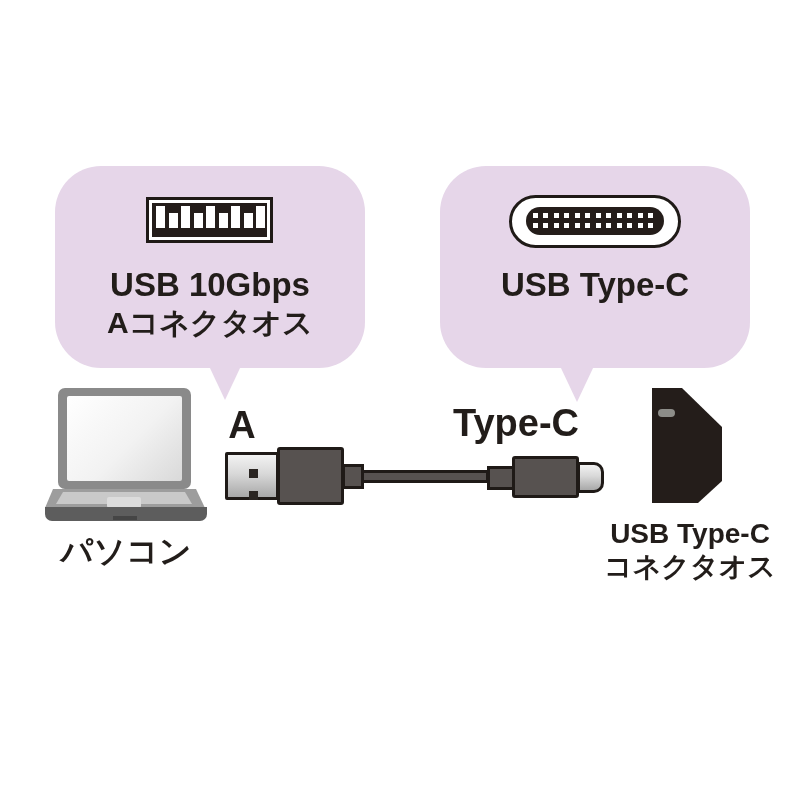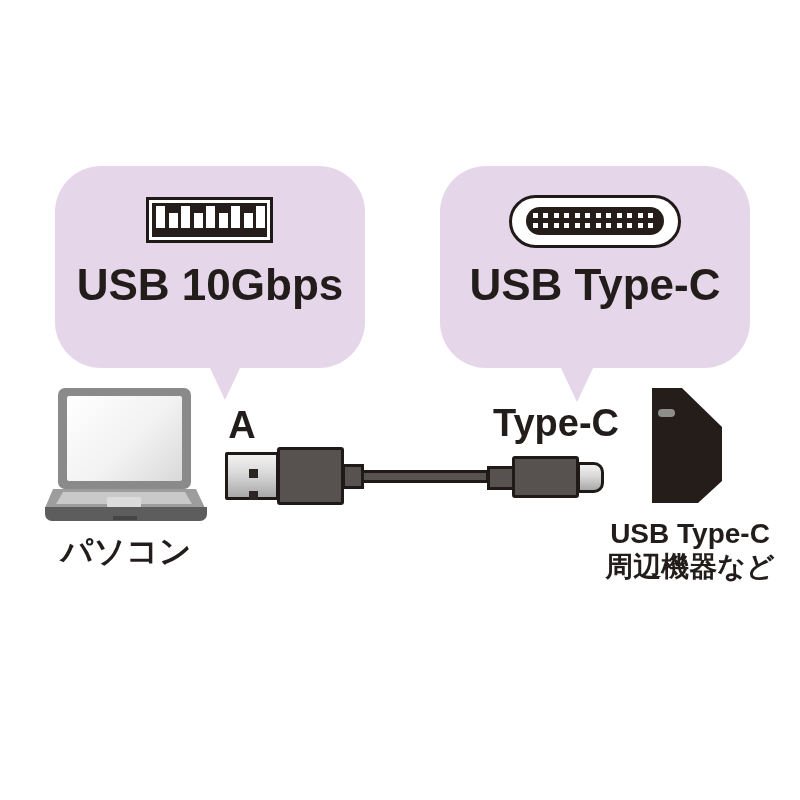--- a/index.html
+++ b/index.html
@@ -31,21 +31,21 @@
     position:absolute;top:200px;width:0;height:0;
     border-left:16px solid transparent;border-right:16px solid transparent;
     border-top:34px solid var(--bubble);
   }
   .tail-left{left:154px;}
   .tail-right{left:120px;border-left-width:17px;border-right-width:17px;border-top-width:36px;}
   .bubble-text{
     position:absolute;left:0;top:99px;width:100%;text-align:center;
     font-weight:600;color:var(--ink);
   }
-  .bubble-text .line1{font-size:44px;line-height:39px;letter-spacing:0px;}
+  .bubble-text .line1{font-size:33px;line-height:39px;letter-spacing:0px;}
   .bubble-text .line2{font-size:30px;line-height:37px;}
   
   .usb-a-icon{
     position:absolute;left:91px;top:31px;width:127px;height:46px;
     box-sizing:border-box;border:3px solid var(--outline);background:#fff;
   }
   .usb-a-inner{
     position:absolute;left:3px;top:3px;right:3px;bottom:3px;background:var(--black);
   }
   .usb-a-inner .bar{position:absolute;background:#fff;width:9px;}
@@ -74,21 +74,21 @@
     clip-path:polygon(8px 103px,151px 103px,160px 122px,0px 122px);}
   .laptop .keys{position:absolute;left:0;top:0;width:162px;height:140px;background:#c9c9c9;
     clip-path:polygon(18px 106px,140px 106px,147px 118px,11px 118px);}
   .laptop .touchpad{position:absolute;left:62px;top:111px;width:34px;height:11px;background:#dcdcdc;border-radius:2px;}
   .laptop .base{position:absolute;left:0;top:121px;width:162px;height:14px;background:#5d5d5d;border-radius:0 0 7px 7px;}
   .laptop .latch{position:absolute;left:68px;top:130px;width:24px;height:4px;background:#454545;}
   .computer-label{position:absolute;left:45px;top:530px;width:162px;text-align:center;font-size:32px;font-weight:700;}
   
   .plug-label{position:absolute;font-size:38px;font-weight:800;text-align:center;color:var(--ink);}
   .label-a{left:222px;top:404px;width:40px;}
-  .label-c{left:476px;top:402px;width:160px;}
+  .label-c{left:436px;top:402px;width:160px;}
   .cable{position:absolute;left:225px;top:447px;width:380px;height:58px;}
   .cable .piece{position:absolute;box-sizing:border-box;background:var(--plug);border:3px solid var(--outline);}
   .a-metal{left:0;top:5px;width:54px;height:48px;background:linear-gradient(180deg,var(--metal-hi) 0%,#d8d8d8 45%,var(--metal-lo) 100%) !important;border-radius:2px 0 0 2px;}
   .a-hole{position:absolute;width:9px;height:9px;background:#2a2522;}
   .a-hole.h1{left:21px;top:14px;}
   .a-hole.h2{left:21px;top:36px;}
   .a-body{left:52px;top:0;width:67px;height:58px;border-radius:3px;z-index:3;}
   .a-neck{left:117px;top:17px;width:22px;height:25px;z-index:2;}
   .wire{left:136px;top:23px;width:128px;height:13px;border-width:2px;z-index:1;}
   .c-neck{left:262px;top:19px;width:28px;height:24px;z-index:2;}
@@ -119,20 +119,21 @@
         <span class="bar s" style="left:42px"></span>
         <span class="bar t" style="left:54px"></span>
         <span class="bar s" style="left:67px"></span>
         <span class="bar t" style="left:79px"></span>
         <span class="bar s" style="left:92px"></span>
         <span class="bar t" style="left:104px"></span>
       </div>
     </div>
     <div class="bubble-text">
       <div class="line1">USB 10Gbps</div>
+      <div class="line2">Aコネクタオス</div>
     </div>
     <div class="tail tail-left"></div>
   </div>
 
   <div class="bubble bubble-right">
     <div class="usb-c-icon">
       <div class="usb-c-inner">
         <div class="dot-row r1"></div>
         <div class="dot-row r2"></div>
       </div>
@@ -168,16 +169,16 @@
     <div class="piece c-neck"></div>
     <div class="piece c-body"></div>
     <div class="piece c-tip"></div>
   </div>
 
   <div class="peripheral">
     <div class="slot"></div>
   </div>
   <div class="peripheral-label">
     <div>USB Type-C</div>
-    <div>周辺機器など</div>
+    <div>コネクタオス</div>
   </div>
 
 </div>
 
 </body></html>

